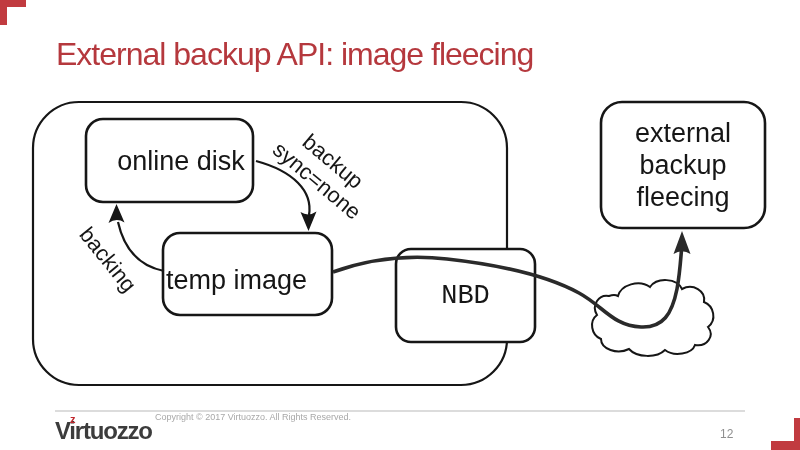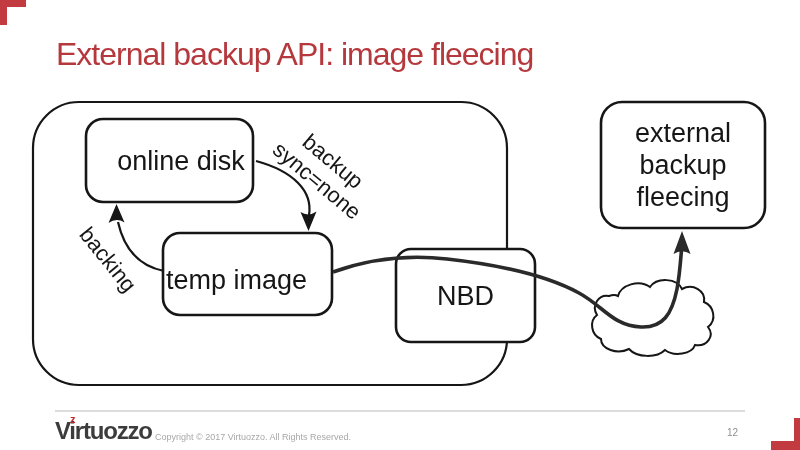--- a/index.html
+++ b/index.html
@@ -18,39 +18,39 @@
            letter-spacing:-1px; color:#B5383D; white-space:nowrap; }
 
   
   svg.diagram { position:absolute; left:0; top:0; width:800px; height:450px; }
 
   
   .node-label { position:absolute; display:flex; align-items:center; justify-content:center;
                 text-align:center; color:#161616; font-size:27px; line-height:32px; }
   .lbl-online   { left:86px;  top:119px; width:190px; height:83px; }
   .lbl-temp     { left:152px; top:233px; width:169px; height:94px; }
-  .lbl-nbd      { left:396px; top:249px; width:139px; height:93px; line-height:34px; }
+  .lbl-nbd      { left:396px; top:249px; width:139px; height:93px; line-height:34px;font-family:Liberation Mono, monospace; }
   .lbl-external { left:601px; top:102px; width:164px; height:126px; }
 
   
   .edge-label { position:absolute; color:#161616; font-size:22px; line-height:25px;
                 text-align:center; white-space:nowrap; }
   .lbl-backup  { left:270px; top:146px; width:110px; transform:rotate(40deg); }
   .lbl-backing { left:66px;  top:247px; width:84px;  transform:rotate(51deg); }
 
   
   .footer-line { position:absolute; left:55px; top:410px; width:690px; height:2px;
                  background:#DCDCDC; }
   .logo { position:absolute; left:55px; top:417px; font-size:24px; font-weight:700;
           letter-spacing:-1.2px; color:#3C3C3C; }
   .logo-z { position:absolute; left:70px; top:413px; font-size:11px; font-weight:700;
             color:#C2272D; }
-  .copyright { position:absolute; left:155px; top:432px; font-size:9px; color:#A8A8A8; }
-  .page-number { position:absolute; left:720px; top:427px; width:25px; text-align:center;
-                 font-size:10px; color:#8F8F8F; }
+  .copyright { position:absolute; left:155px; top:412px; font-size:9px; color:#A8A8A8; }
+  .page-number { position:absolute; left:720px; top:427px; width:25px; text-align:left;
+                 font-size:12px; color:#8F8F8F; }
 </style>
 </head>
 <body>
 
 <div class="slide">
 
   <div class="bracket-tl"></div>
   <div class="bracket-br"></div>
 
   <h1 class="title">External backup API: image fleecing</h1>

